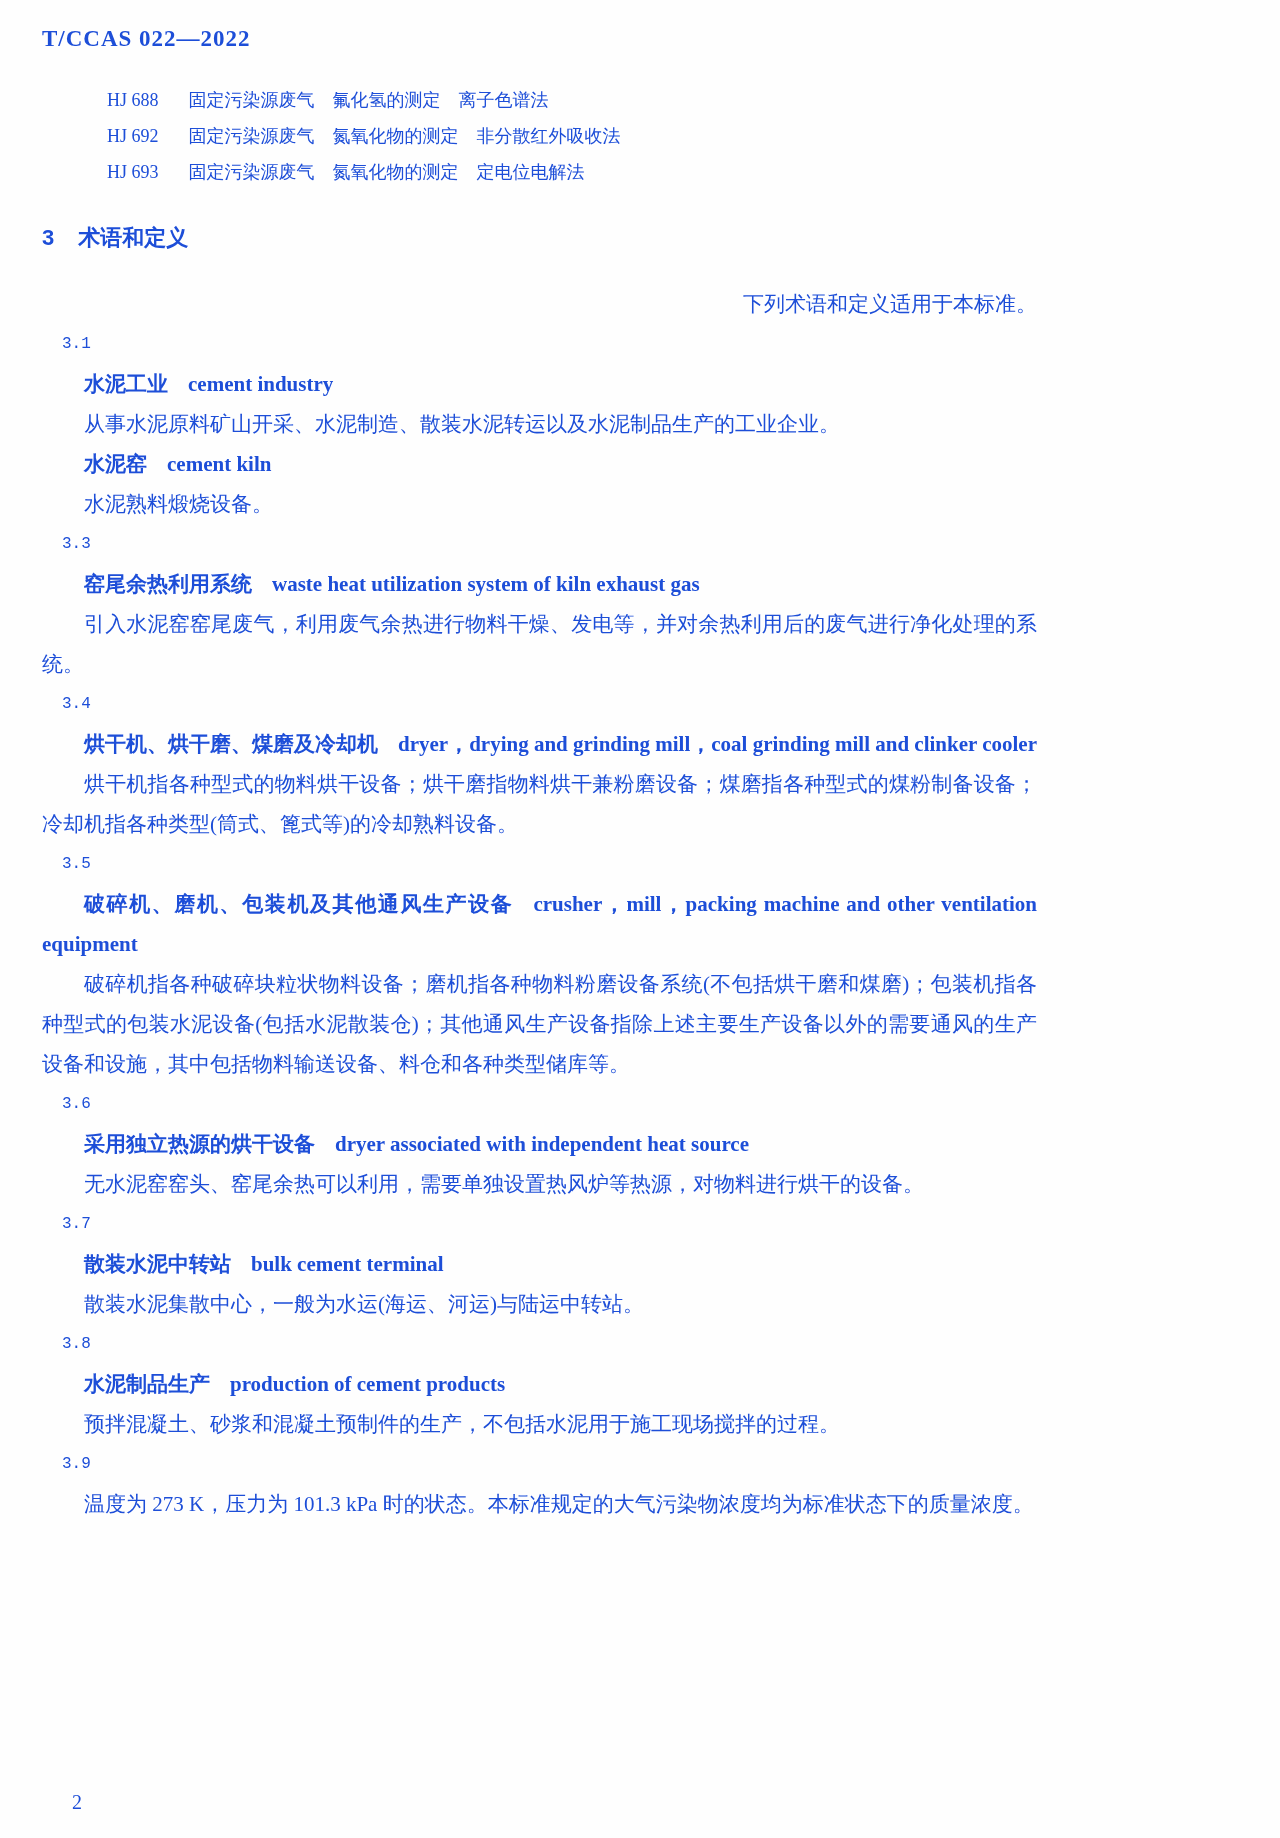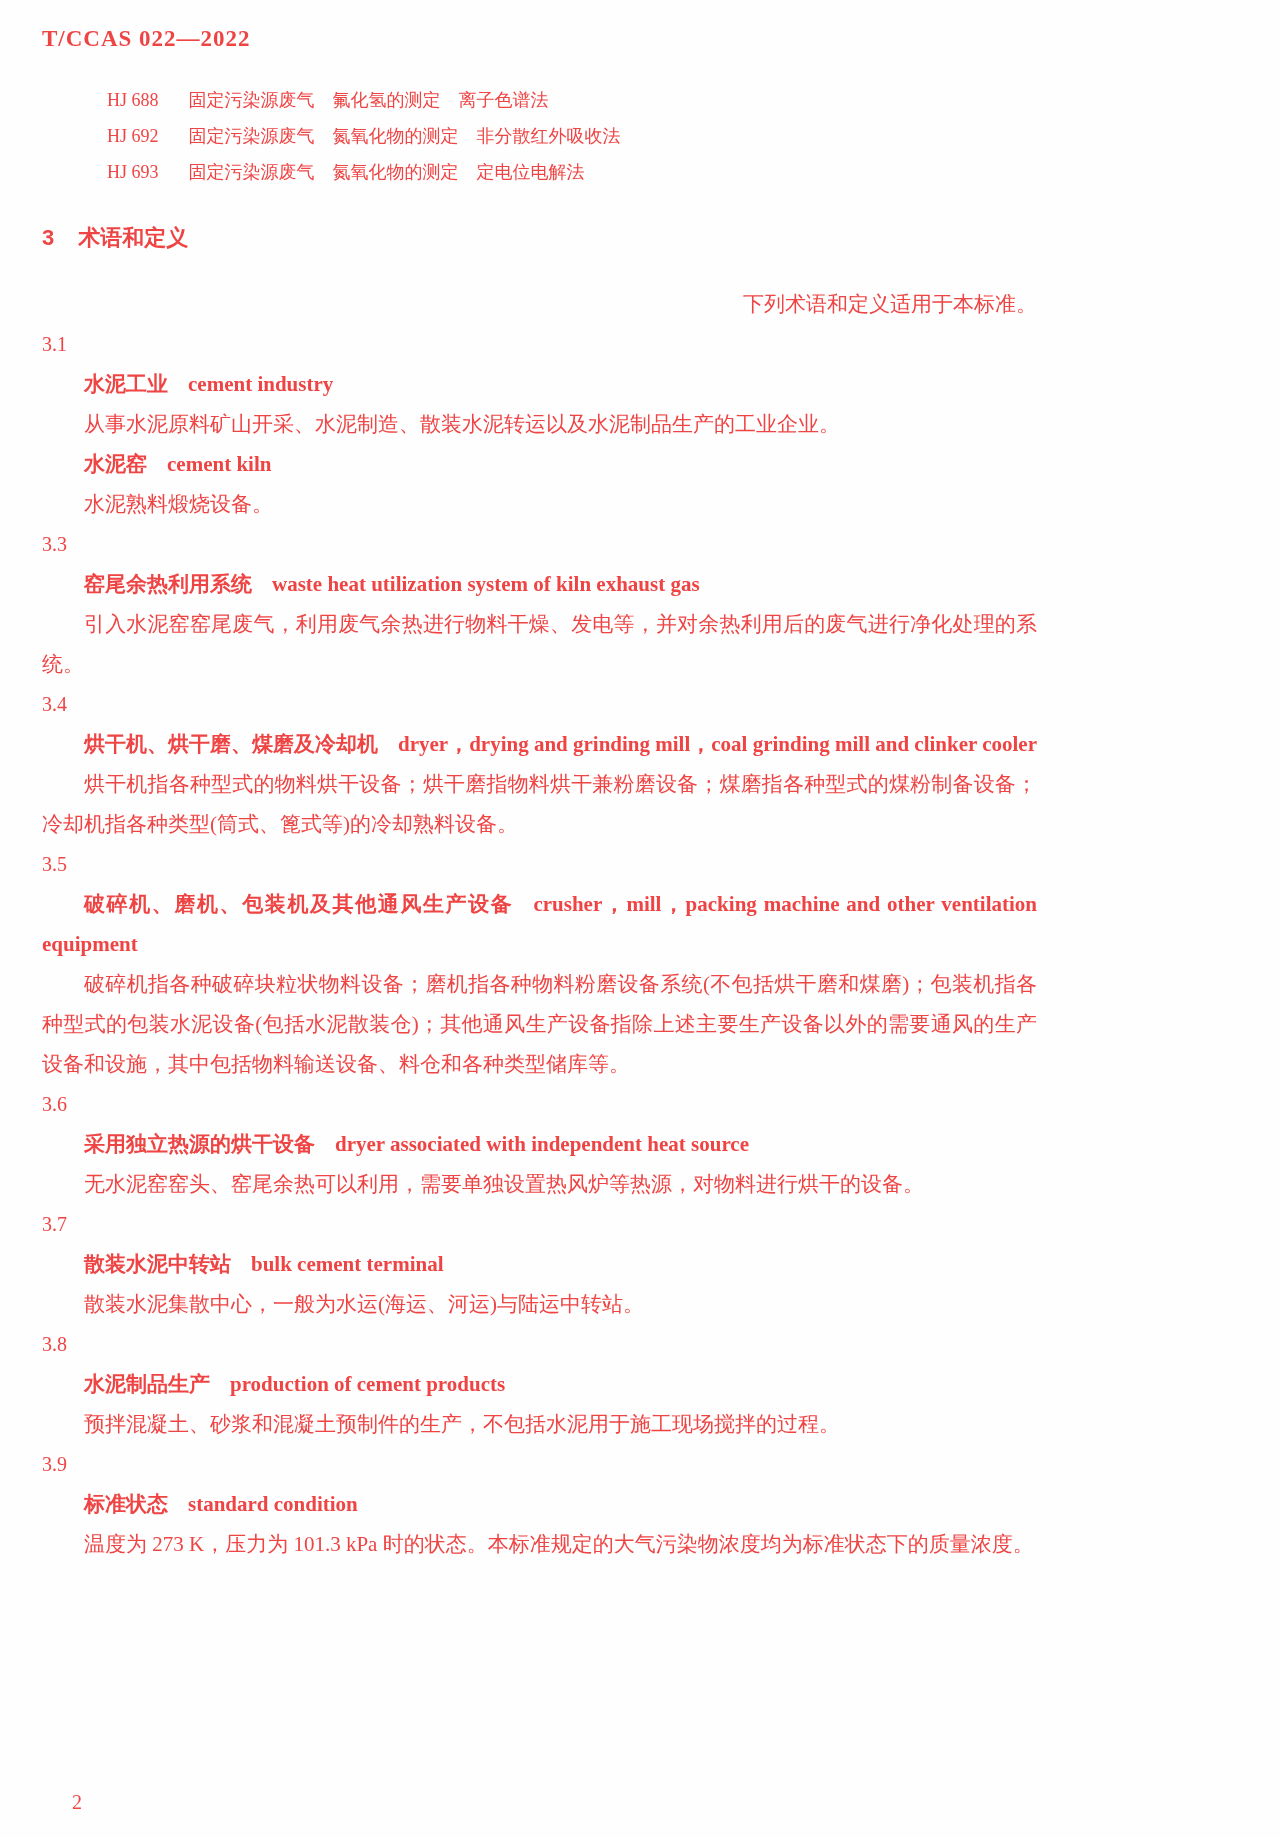--- a/index.html
+++ b/index.html
@@ -1,21 +1,21 @@
 <!DOCTYPE html>
 <html lang="zh"><head>
 <meta charset="utf-8">
 <style>
   html, body { margin: 0; padding: 0; background: #ffffff; }
   .page {
     position: relative;
     width: 1280px;
     height: 1838px;
     background: #fefefe;
-    color: #ef4444;
+    color: #1d4ed8;
     font-family: "Liberation Serif", serif;
     overflow: hidden;
   }
   .header {
     margin: 0;
     padding: 24px 0 0 42px;
     font-family: "Liberation Serif", serif;
     font-weight: 700;
     font-size: 23px;
     line-height: 30px;
@@ -42,23 +42,24 @@
   }
   .section-heading .sec-num { margin-right: 24px; }
   .intro {
     margin: 30px 0 0 0;
     text-indent: 2em;
     font-size: 21px;
     line-height: 40px;
     text-align: right;
   }
   .term-id {
-    font-family: Liberation Serif, serif;
-    font-size: 20px;
+    font-family: Liberation Mono, monospace;
+    font-size: 16px;
     line-height: 40px;
+    margin-left: 20px;
   }
   .term-heading {
     margin: 0;
     text-indent: 2em;
     font-size: 21px;
     line-height: 40px;
     font-weight: 700;
     text-align: justify;
   }
   .term-zh { font-family: "Liberation Sans", sans-serif; }
@@ -149,21 +150,20 @@
       </div>
 
       <div class="term-block">
         <div class="term-id">3.8</div>
         <p class="term-heading"><span class="term-zh">水泥制品生产</span><span class="term-en">production of cement products</span></p>
         <p class="term-def">预拌混凝土、砂浆和混凝土预制件的生产，不包括水泥用于施工现场搅拌的过程。</p>
       </div>
 
       <div class="term-block">
         <div class="term-id">3.9</div>
-        <p class="term-heading"><span class="term-zh">标准状态</span><span class="term-en">standard condition</span></p>
         <p class="term-def">温度为 273 K，压力为 101.3 kPa 时的状态。本标准规定的大气污染物浓度均为标准状态下的质量浓度。</p>
       </div>
 
     </div>
   </div>
 
   <div class="page-number">2</div>
 
 </div>
 

